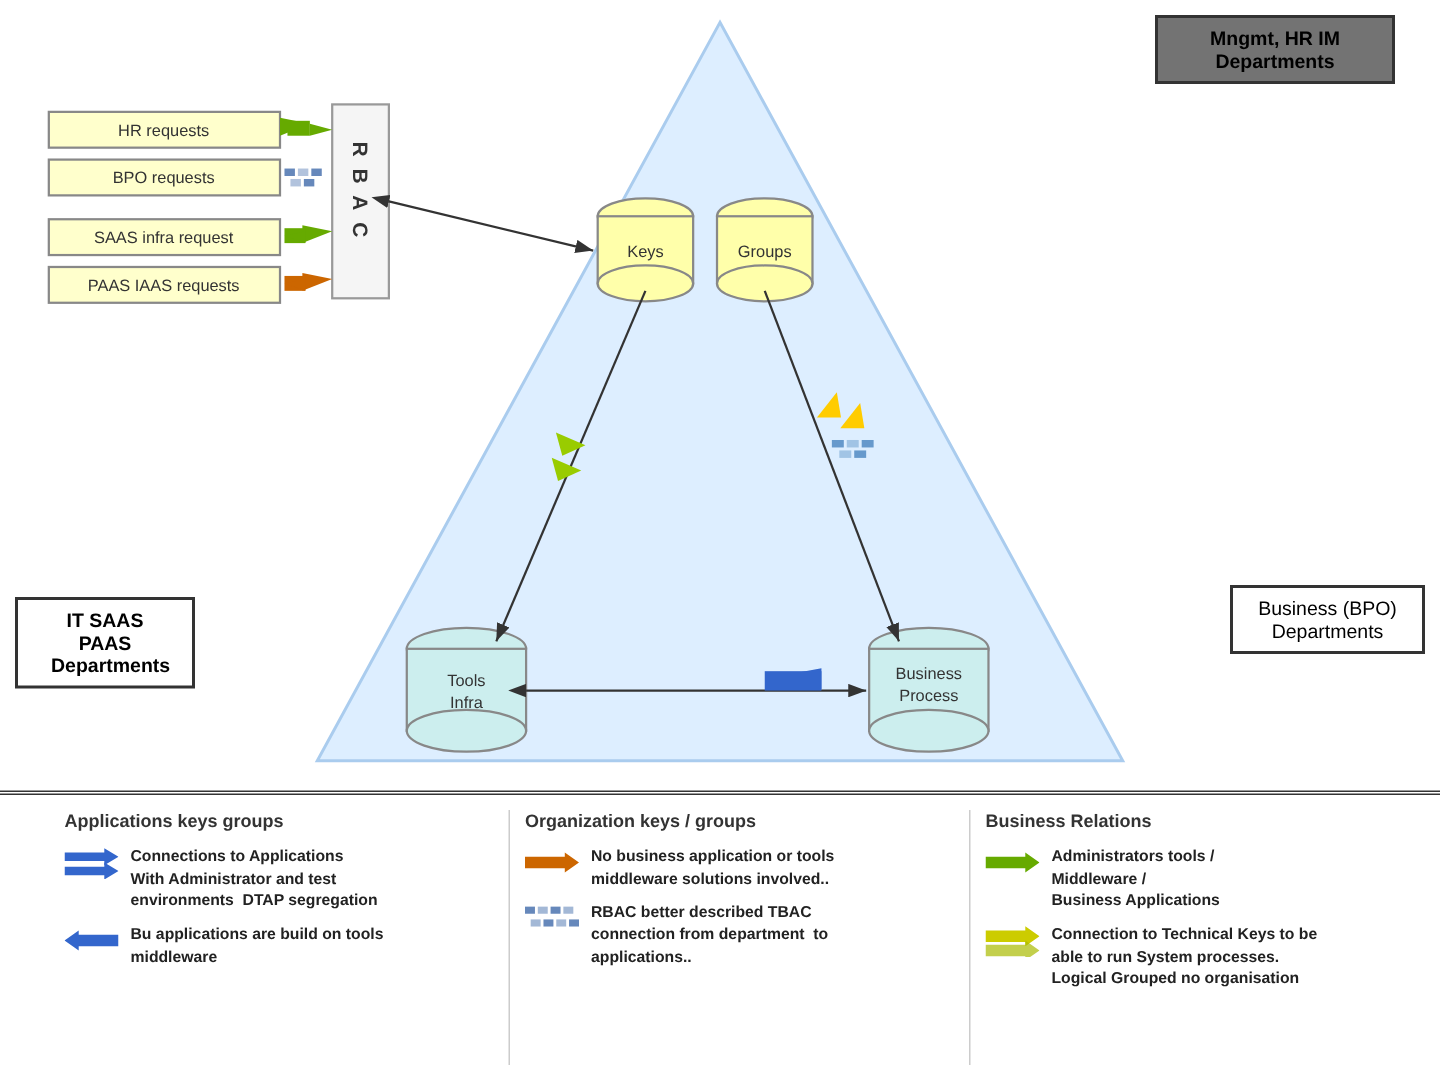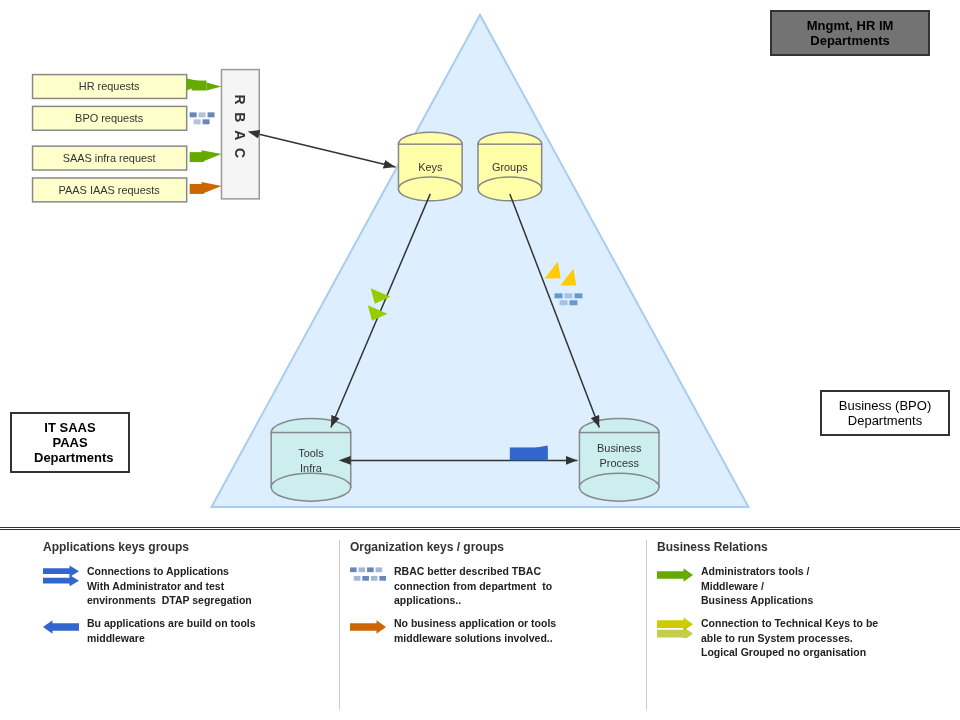--- a/index.html
+++ b/index.html
@@ -32,21 +32,21 @@
       background: #737373;
       font-size: 13px;
       font-weight: bold;
       text-align: center;
     }
 
     
     .left-box {
       position: absolute;
       left: 10px;
-      top: 412px;
+      top: 398px;
       width: 120px;
       border: 2px solid #333;
       padding: 6px 22px;
       background: #fff;
       font-size: 13px;
       font-weight: bold;
       text-align: center;
     }
 
     
@@ -274,46 +274,46 @@
         Bu applications are build on tools<br>middleware
       </div>
     </div>
   </div>
 
   <div class="legend-col">
     <div class="legend-title">Organization keys / groups</div>
 
     <div class="legend-item">
       <div class="legend-icon">
+        <svg width="38" height="16" viewBox="0 0 38 16">
+          <polygon points="0,4 28,4 28,1 38,8 28,15 28,12 0,12" fill="#cc6600"></polygon>
+        </svg>
+      </div>
+      <div class="legend-text">
+        No business application or tools<br>middleware solutions involved..
+      </div>
+    </div>
+
+    <div class="legend-item">
+      <div class="legend-icon">
         <svg width="38" height="22" viewBox="0 0 38 22">
           <rect x="0" y="3" width="7" height="5" fill="#6688bb"></rect>
           <rect x="9" y="3" width="7" height="5" fill="#6688bb" opacity="0.6"></rect>
           <rect x="18" y="3" width="7" height="5" fill="#6688bb"></rect>
           <rect x="27" y="3" width="7" height="5" fill="#6688bb" opacity="0.6"></rect>
           <rect x="4" y="12" width="7" height="5" fill="#6688bb" opacity="0.6"></rect>
           <rect x="13" y="12" width="7" height="5" fill="#6688bb"></rect>
           <rect x="22" y="12" width="7" height="5" fill="#6688bb" opacity="0.6"></rect>
           <rect x="31" y="12" width="7" height="5" fill="#6688bb"></rect>
         </svg>
       </div>
       <div class="legend-text">
         RBAC better described TBAC<br>connection from department &nbsp;to<br>applications..
       </div>
     </div>
-
-    <div class="legend-item">
-      <div class="legend-icon">
-        <svg width="38" height="16" viewBox="0 0 38 16">
-          <polygon points="0,4 28,4 28,1 38,8 28,15 28,12 0,12" fill="#cc6600"></polygon>
-        </svg>
-      </div>
-      <div class="legend-text">
-        No business application or tools<br>middleware solutions involved..
-      </div>
-    </div>
   </div>
 
   <div class="legend-col">
     <div class="legend-title">Business Relations</div>
 
     <div class="legend-item">
       <div class="legend-icon">
         <svg width="38" height="16" viewBox="0 0 38 16">
           <polygon points="0,4 28,4 28,1 38,8 28,15 28,12 0,12" fill="#66aa00"></polygon>
         </svg>

